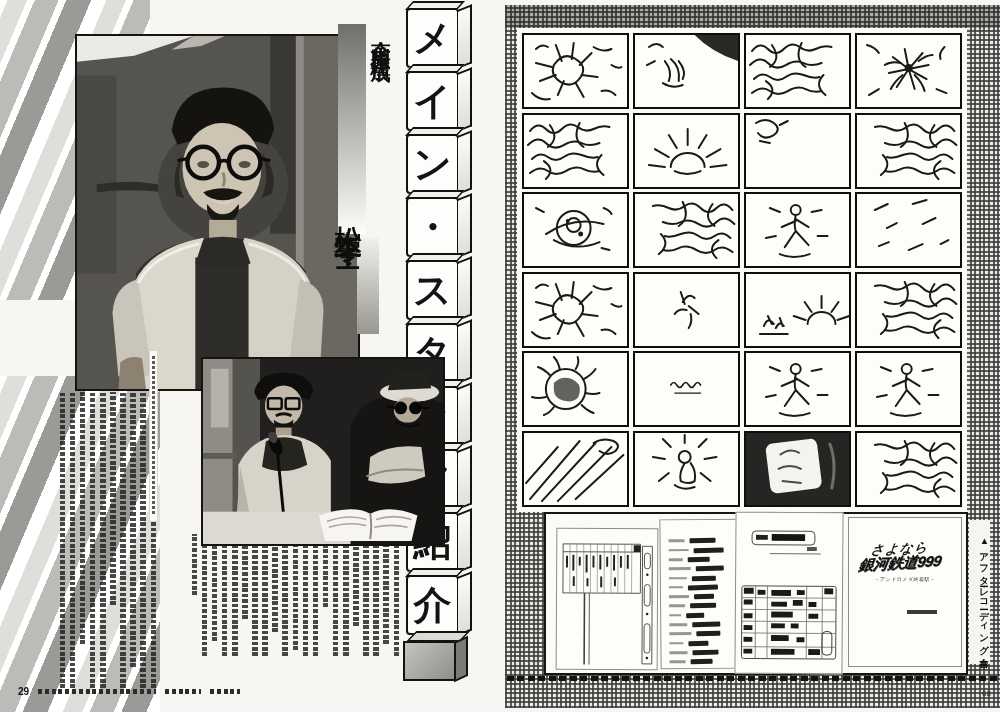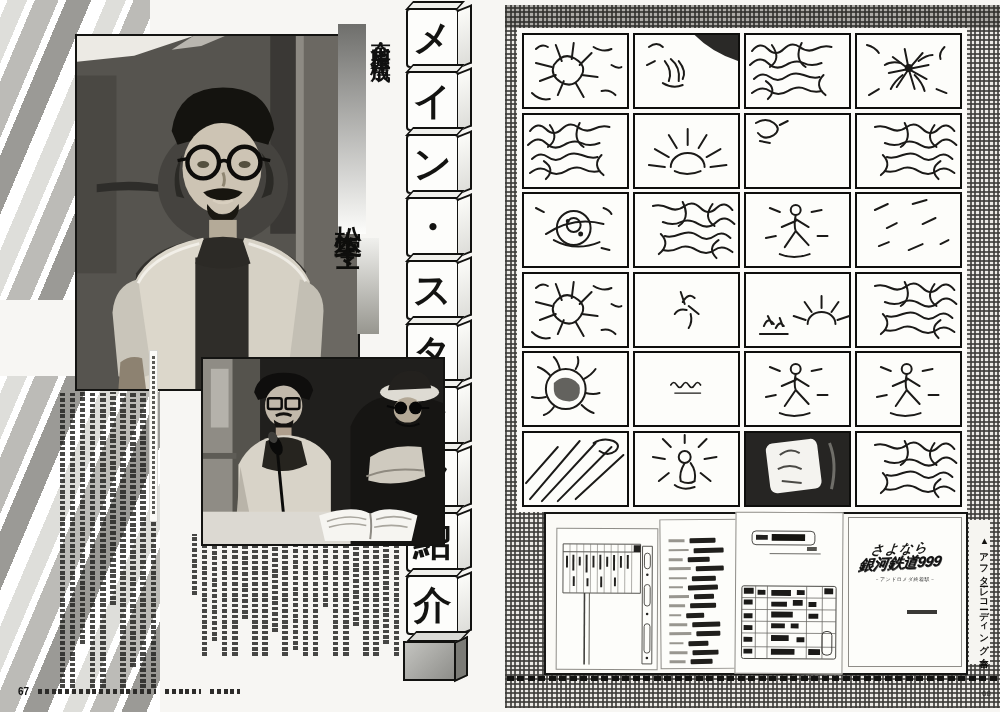--- a/index.html
+++ b/index.html
@@ -344,21 +344,21 @@
         <i class="tcol" style="height: 122px;"></i>
         <i class="tcol" style="height: 85px;"></i>
         <i class="tcol" style="height: 122px;"></i>
         <i class="tcol" style="height: 122px;"></i>
         <i class="tcol" style="height: 107px;"></i>
         <i class="tcol" style="height: 122px;"></i>
         <i class="tcol" style="height: 61px;"></i>
       </div>
 
     <footer class="pl-footer">
-      <span class="pgnum-left">67</span>
+      <span class="pgnum-left">29</span>
       <span class="dash" style="width:118px"></span>
       <span class="dash" style="width:36px"></span>
       <span class="dash" style="width:30px"></span>
     </footer>
   </section>
 
   <section class="page-right">
     <div class="halftone"></div>
     <div class="ht-top"></div>
 

